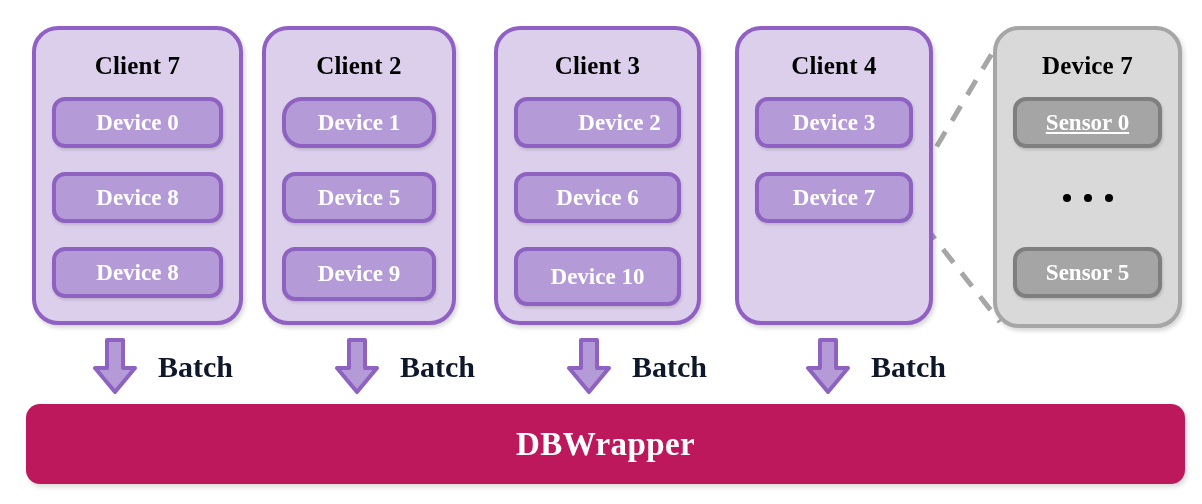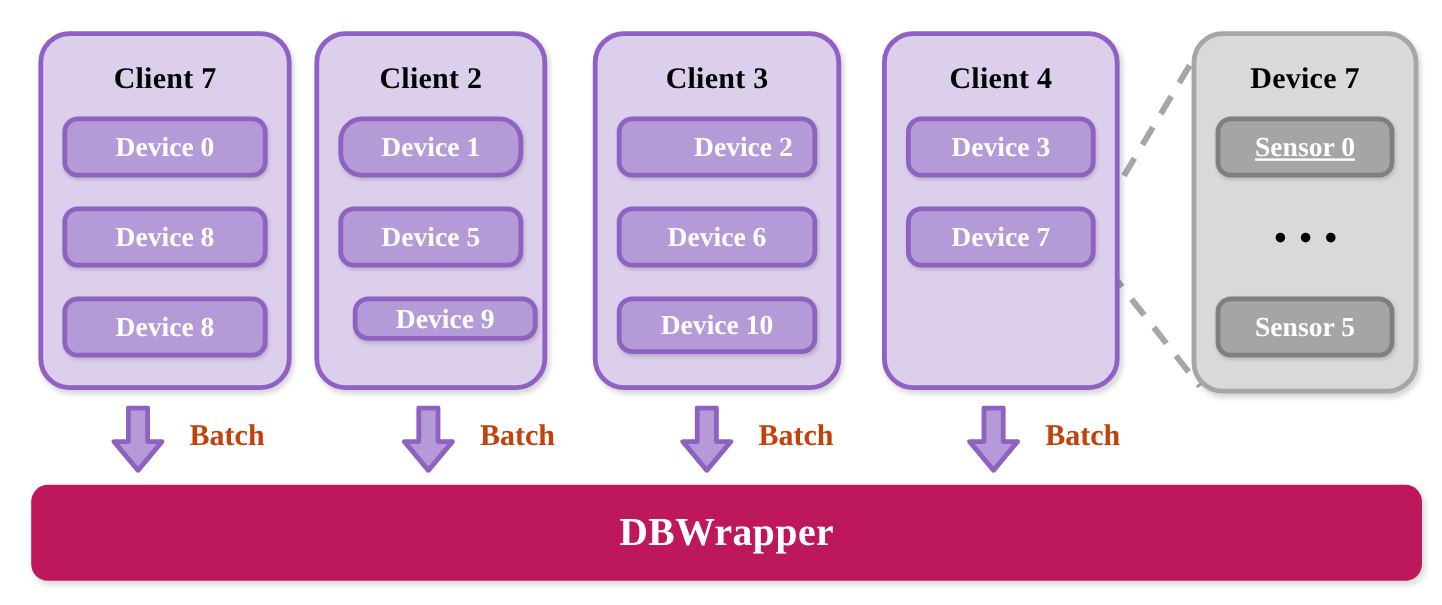--- a/index.html
+++ b/index.html
@@ -104,23 +104,23 @@
   }
 
   
   .batch-arrow {
     position: absolute;
     width: 46px;
     height: 56px;
   }
   .batch-label {
     position: absolute;
-    font-size: 25px;
-    font-weight: bold;
-    color: #c2410c;
+    font-size: 30px;
+    font-weight: bold;
+    color: #0f172a;
     white-space: nowrap;
     text-align: right;
   }
 
   
   .db-bar {
     position: absolute;
     background: #be185d;
     border-radius: 14px;
     display: flex;
@@ -148,28 +148,28 @@
   </div>
   <div class="device-chip" style="left:52px; top:97px; width:171px; height:51px;">Device 0</div>
   <div class="device-chip" style="left:52px; top:172px; width:171px; height:51px;">Device 8</div>
   <div class="device-chip" style="left:52px; top:247px; width:171px; height:51px;">Device 8</div>
 
   <div class="client-panel" style="left:262px; top:26px; width:194px; height:299px;">
     <div class="panel-title">Client 2</div>
   </div>
   <div class="device-chip" style="left:282px; top:97px; width:154px; height:51px;border-radius:20px;">Device 1</div>
   <div class="device-chip" style="left:282px; top:172px; width:154px; height:51px;">Device 5</div>
-  <div class="device-chip" style="left:282px; top:247px; width:154px; height:37px;margin-left:12px;">Device 9</div>
+  <div class="device-chip" style="left:282px; top:247px; width:154px; height:54px;">Device 9</div>
 
   <div class="client-panel" style="left:494px; top:26px; width:207px; height:299px;">
     <div class="panel-title">Client 3</div>
   </div>
   <div class="device-chip" style="left:514px; top:97px; width:167px; height:51px;padding-left:44px;">Device 2</div>
   <div class="device-chip" style="left:514px; top:172px; width:167px; height:51px;">Device 6</div>
-  <div class="device-chip" style="left:514px; top:247px; width:167px; height:48px;">Device 10</div>
+  <div class="device-chip" style="left:514px; top:247px; width:167px; height:59px;">Device 10</div>
 
   <div class="client-panel" style="left:735px; top:26px; width:198px; height:299px;">
     <div class="panel-title">Client 4</div>
   </div>
   <div class="device-chip" style="left:755px; top:97px; width:158px; height:51px;">Device 3</div>
   <div class="device-chip" style="left:755px; top:172px; width:158px; height:51px;">Device 7</div>
 
   <div class="device-panel" style="left:993px; top:26px; width:189px; height:302px;">
     <div class="panel-title">Device 7</div>
   </div>

